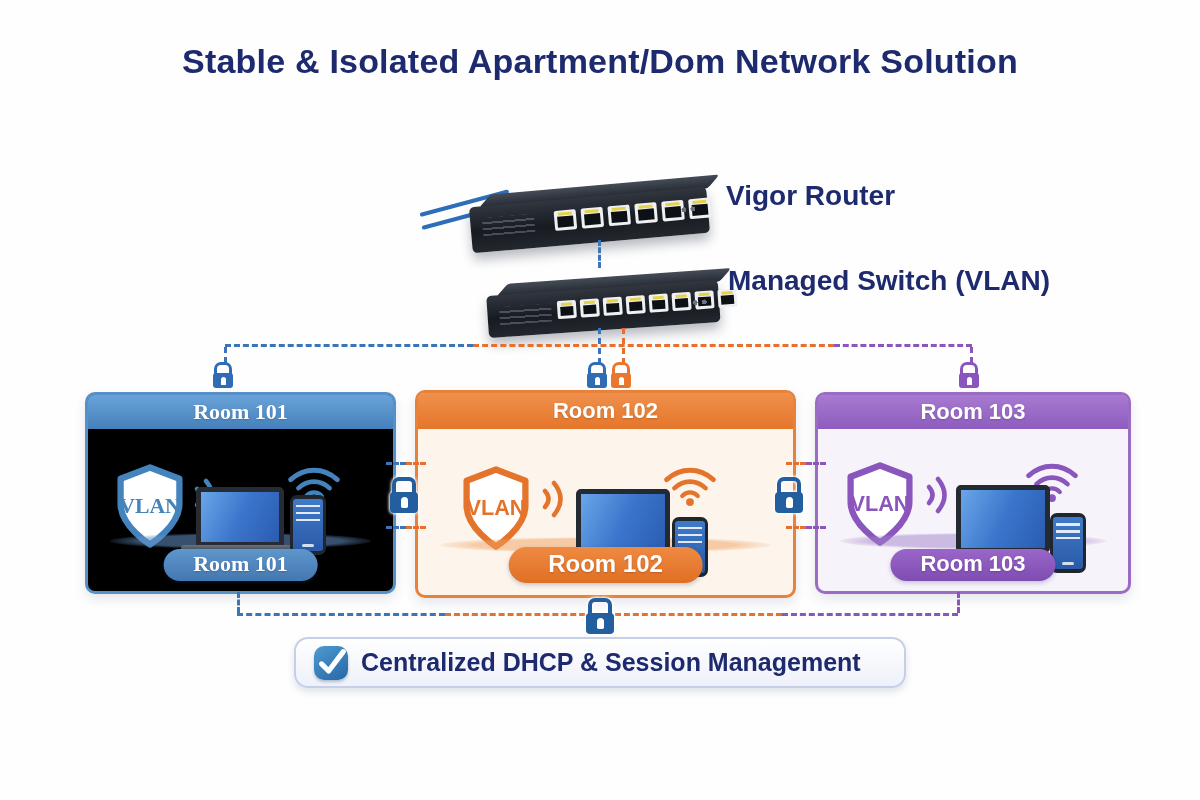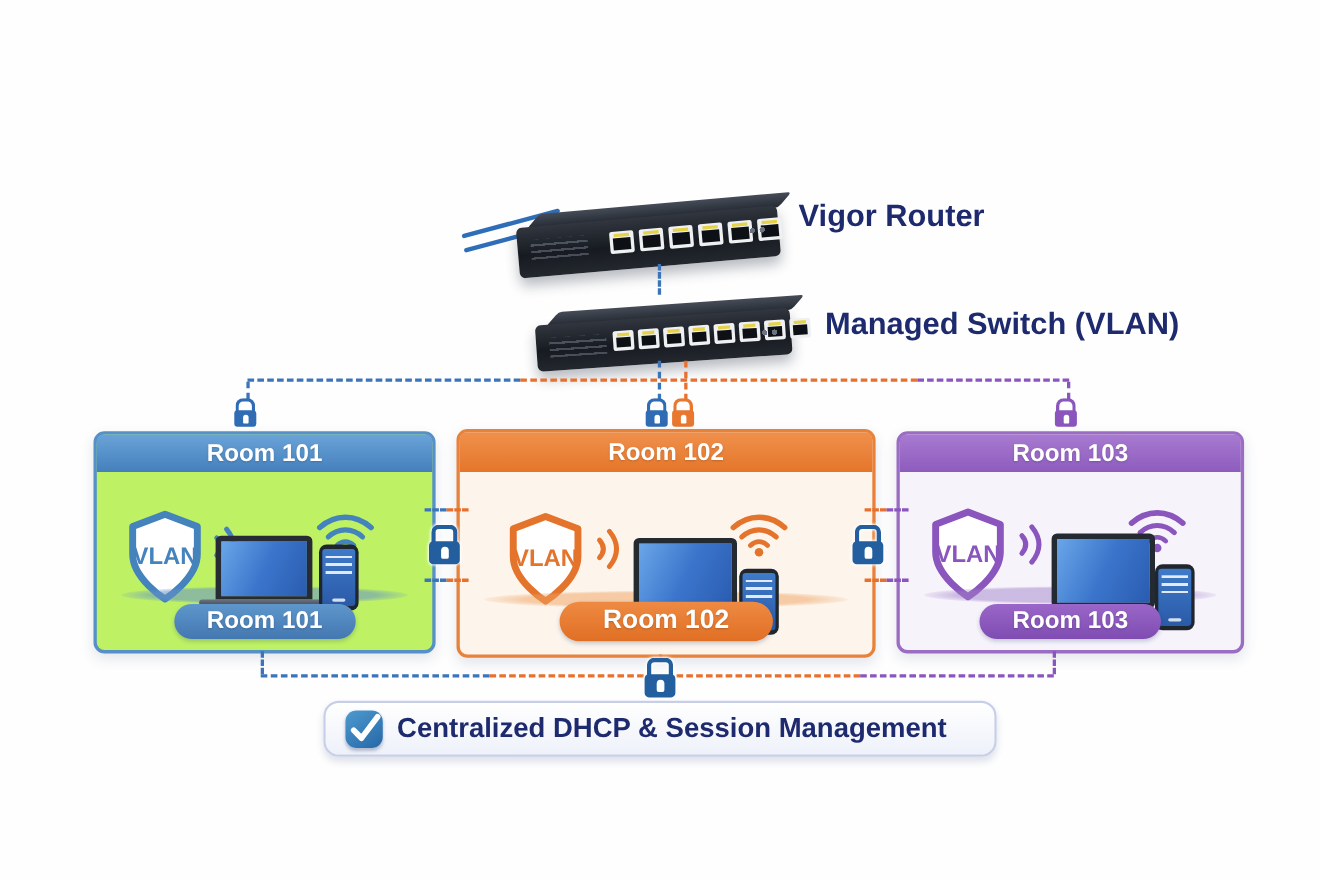--- a/index.html
+++ b/index.html
@@ -42,21 +42,21 @@
   .device.switch .ports{left:70px;top:10px;gap:4px;}
   .port{position:relative;width:22px;height:20px;background:#eef0f2;border-radius:2px;}
   .device.switch .port{width:19px;height:18px;}
   .port::after{content:"";position:absolute;left:4px;right:4px;top:2px;height:3px;background:var(--port-yellow,#e6d24a);}
   .port::before{content:"";position:absolute;left:3px;right:3px;top:6px;bottom:3px;background:#0d1116;}
   .dev-dots{position:absolute;right:10px;top:18px;width:18px;height:6px;
            background:radial-gradient(circle 2.5px at 4px 3px,#6a7280 97%,transparent),
                       radial-gradient(circle 2.5px at 13px 3px,#6a7280 97%,transparent);}
   .dev-label{position:absolute;font-size:28px;font-weight:600;color:var(--navy,#1d2a6e);white-space:nowrap;}
   .dev-label.router-label{left:726px;top:180px;}
-  .dev-label.switch-label{left:728px;top:279px;margin-left:22px;}
+  .dev-label.switch-label{left:728px;top:265px;}
 
   
   .vdash{position:absolute;width:0;border-left:3px dashed;}
   .hdash{position:absolute;height:0;border-top:3px dashed;}
   .c-blue{border-color:var(--dash-blue,#3b74b8);}
   .c-orange{border-color:var(--dash-orange,#e8702e);}
   .c-purple{border-color:var(--dash-purple,#8a55bd);}
 
   
   .lock{position:absolute;display:flex;flex-direction:column;align-items:center;}
@@ -71,21 +71,21 @@
   .lock.lk-steel .shackle{border-color:var(--lock-steel,#235e9e);} .lock.lk-steel .lock-body{background:var(--lock-steel,#235e9e);}
   .lock.lk-orange .shackle{border-color:var(--orange,#e8772f);}   .lock.lk-orange .lock-body{background:var(--orange,#e8772f);}
   .lock.lk-purple .shackle{border-color:var(--purple,#8a55bd);}   .lock.lk-purple .lock-body{background:var(--purple,#8a55bd);}
   .lock.halo{filter:drop-shadow(0 0 1.5px #fff) drop-shadow(0 0 1.5px #fff);}
 
   
   .room{position:absolute;border:3px solid;border-radius:10px;box-shadow:0 5px 12px rgba(40,60,110,.12);}
   .room .room-header{height:34px;border-radius:6px 6px 0 0;display:flex;align-items:center;justify-content:center;
         color:#fff;font-size:22px;font-weight:700;text-shadow:0 1px 2px rgba(0,0,0,.18);}
   .room .room-body{position:absolute;left:0;right:0;top:34px;bottom:0;border-radius:0 0 7px 7px;}
-  .room1{left:85px;top:392px;width:305px;height:196px;border-color:#5590c8;background:#bef264;}
+  .room1{left:85px;top:392px;width:305px;height:196px;border-color:#5590c8;background:#000000;font-family:Liberation Serif, serif;}
   .room1 .room-header{background:linear-gradient(180deg,#6aa3d8,#4580bc);}
   .room2{left:415px;top:390px;width:375px;height:202px;border-color:#e8823a;background:#fdf5ec;}
   .room2 .room-header{height:36px;background:linear-gradient(180deg,#f0904c,#e4762a);}
   .room2 .room-body{top:36px;}
   .room3{left:815px;top:392px;width:310px;height:196px;border-color:#9a6cc4;background:#f7f3fb;text-align:center;}
   .room3 .room-header{background:linear-gradient(180deg,#a87ad0,#8d5cbe);}
 
   .shield{position:absolute;}
   .sig-arcs{position:absolute;}
   .wifi{position:absolute;}
@@ -130,20 +130,21 @@
   .check-icon{width:34px;height:34px;border-radius:10px;flex:0 0 34px;
         background:linear-gradient(145deg,#4e9ad0,#2667a6);box-shadow:0 2px 3px rgba(30,60,110,.3);}
   .check-icon svg{overflow:visible;}
   .banner-label{margin-left:13px;font-size:25px;font-weight:700;color:var(--navy,#1d2a6e);white-space:nowrap;}
 </style>
 </head>
 <body>
 
 <div class="stage">
 
+  <div class="title">Stable &amp; Isolated Apartment/Dom Network Solution</div>
 
   <div class="net-line l1"></div>
   <div class="net-line l2"></div>
 
   <div class="device router">
     <div class="dev-top"></div>
     <div class="dev-face">
       <div class="dev-leds"></div>
       <div class="ports">
         <div class="port"></div>

